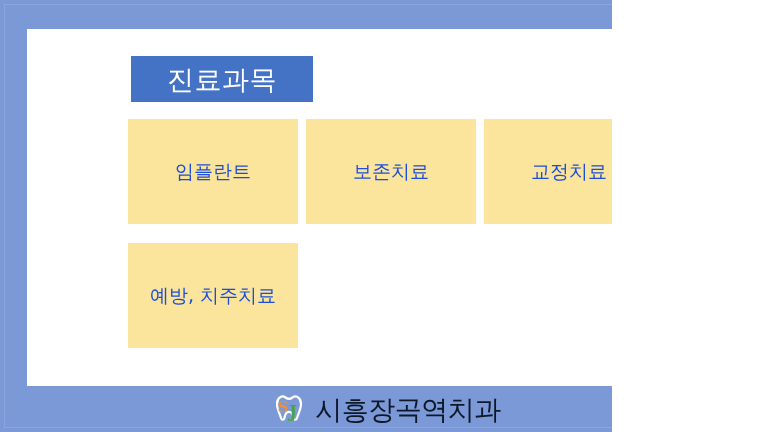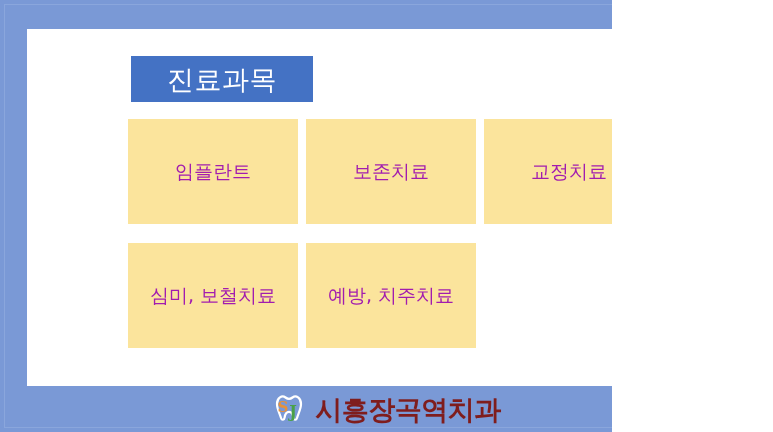--- a/index.html
+++ b/index.html
@@ -82,21 +82,21 @@
     row-gap: 19px;
   }
   .card {
     background: #fbe49c;
     display: flex;
     align-items: center;
     justify-content: center;
     box-sizing: border-box;
   }
   .card .card-label {
-    color: #a21caf;
+    color: #1d4ed8;
     font-size: 19px;
     line-height: 1;
     white-space: nowrap;
   }
 
   
   .footer {
     position: absolute;
     left: 0;
     top: 386px;
@@ -110,23 +110,23 @@
   .logo-mark {
     width: 34px;
     height: 32px;
     position: relative;
     flex: 0 0 auto;
   }
   .logo-mark svg {
     display: block;
   }
   .footer .brand-text {
-    color: #7f1d1d;
+    color: #0f172a;
     font-size: 27px;
-    font-weight: bold;
+    font-weight: normal;
     line-height: 1;
     letter-spacing: -0.5px;
     white-space: nowrap;
   }
 </style>
 </head>
 <body>
 
 <div class="screen">
 
@@ -147,23 +147,20 @@
       </div>
 
       <div class="card">
         <span class="card-label">보존치료</span>
       </div>
 
       <div class="card">
         <span class="card-label">교정치료</span>
       </div>
 
-      <div class="card">
-        <span class="card-label">심미, 보철치료</span>
-      </div>
 
       <div class="card">
         <span class="card-label">예방, 치주치료</span>
       </div>
 
 
     </div>
   </div>
 
   <div class="footer">

